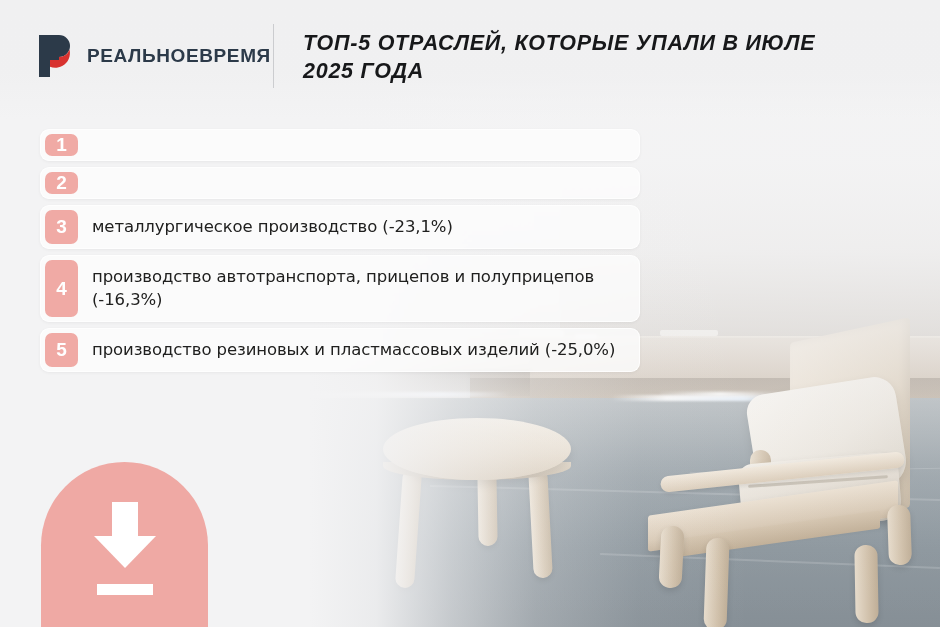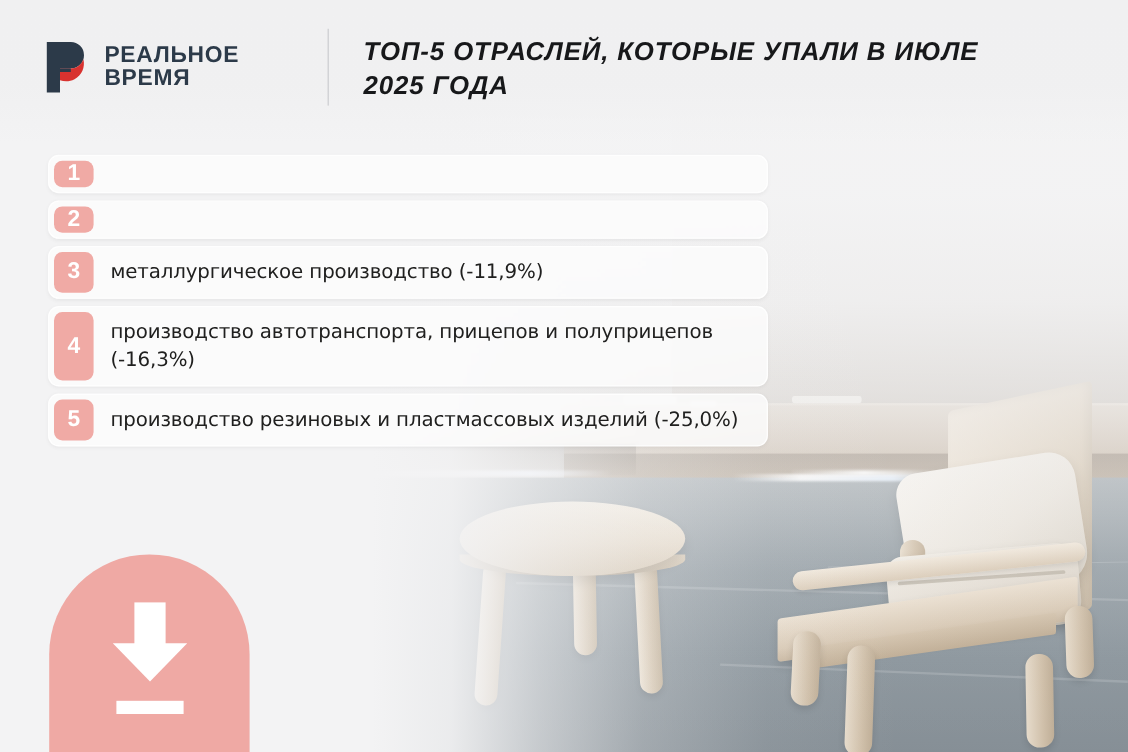--- a/index.html
+++ b/index.html
@@ -191,21 +191,21 @@
     position:absolute;left:0;top:0;width:940px;height:120px;
     background:linear-gradient(180deg,rgba(240,240,241,1) 0%,rgba(240,240,241,.96) 60%,rgba(240,240,241,0) 100%);
   }
 
   
   .header{position:absolute;left:0;top:0;width:940px;height:112px;}
 
   .logo{position:absolute;left:37px;top:33px;display:flex;align-items:center;gap:10px;}
   .logo-mark{position:relative;width:40px;height:46px;flex:0 0 auto;}
   .logo-words{
-    display:flex;flex-direction:column;justify-content:center;
+    display:flex;flex-direction:row;justify-content:center;
     line-height:1.02;
   }
   .logo-line{
     font-family:"Liberation Sans","DejaVu Sans",sans-serif;
     font-weight:700;font-size:19px;letter-spacing:.6px;color:#2c3a49;
     white-space:nowrap;
   }
 
   .hdr-divider{
     position:absolute;left:273px;top:24px;width:1px;height:64px;
@@ -351,21 +351,21 @@
     <div class="row">
       <div class="row-num">1</div>
     </div>
 
     <div class="row">
       <div class="row-num">2</div>
     </div>
 
     <div class="row">
       <div class="row-num">3</div>
-      <div class="row-text">металлургическое производство (-11,9%)</div>
+      <div class="row-text">металлургическое производство (-23,1%)</div>
     </div>
 
     <div class="row two-line">
       <div class="row-num">4</div>
       <div class="row-text">производство автотранспорта, прицепов и полуприцепов (-16,3%)</div>
     </div>
 
     <div class="row two-line">
       <div class="row-num">5</div>
       <div class="row-text">производство резиновых и пластмассовых изделий (-25,0%)</div>

